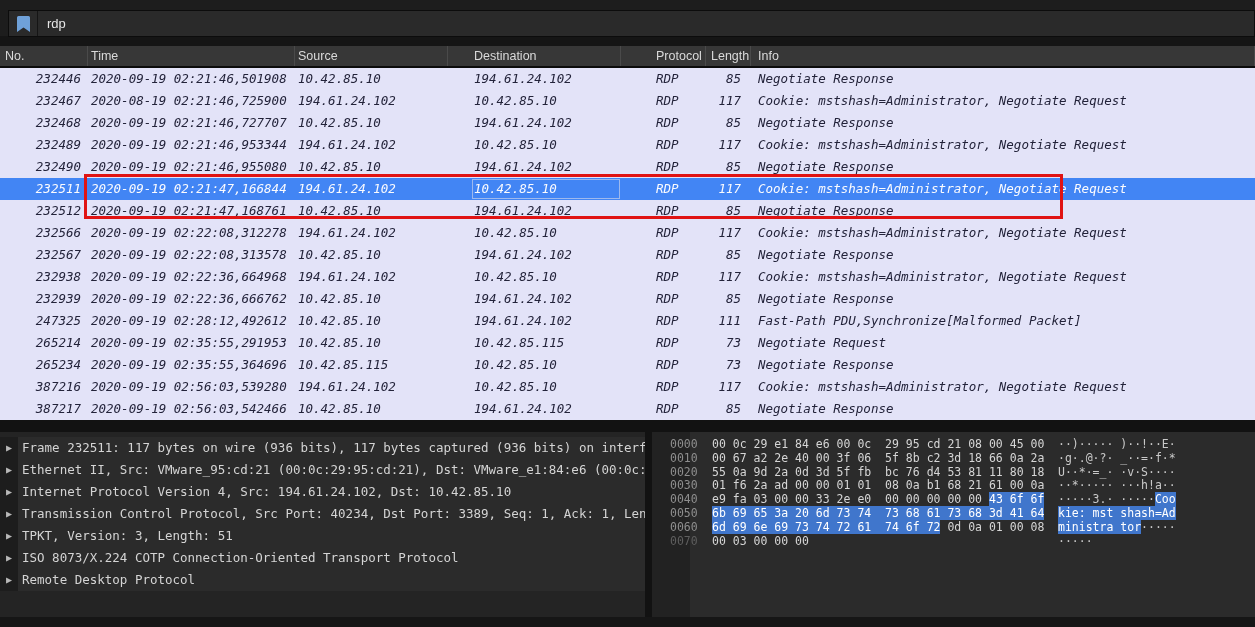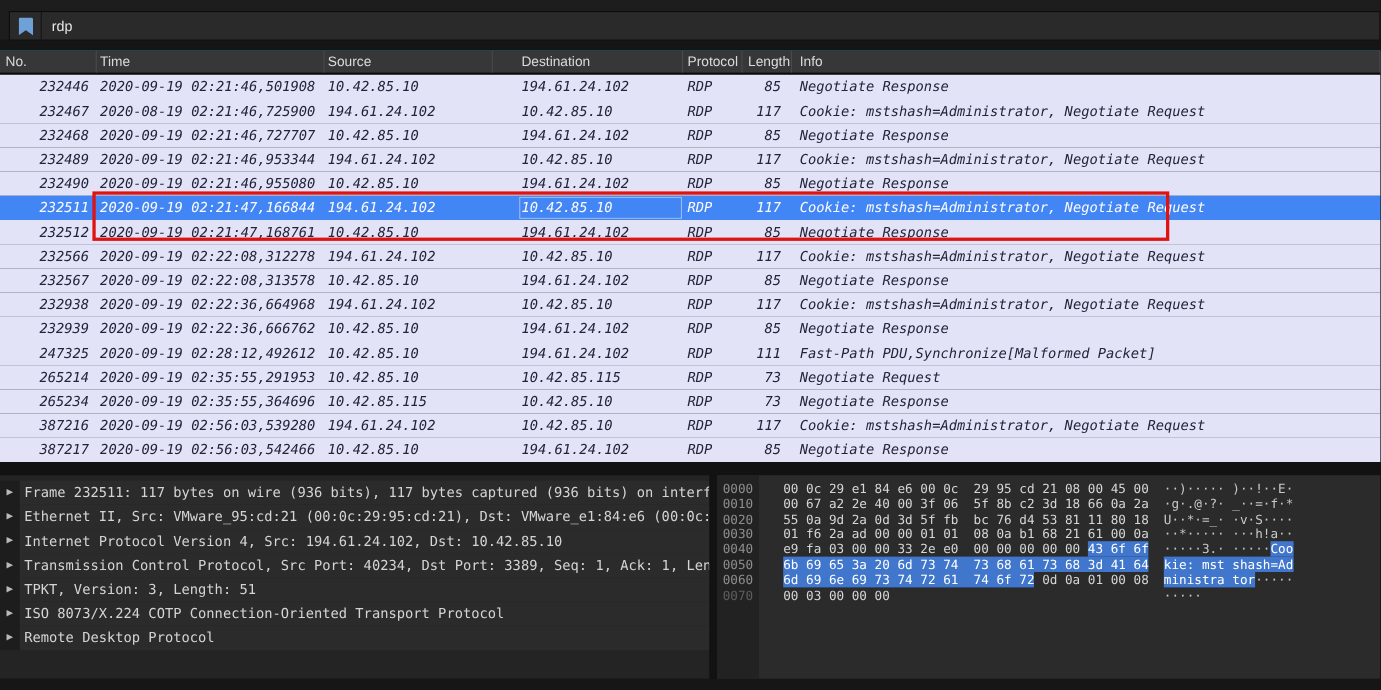--- a/index.html
+++ b/index.html
@@ -26,21 +26,21 @@
     border-right:1px solid #4a4a4a;white-space:nowrap;overflow:hidden;}
   .plist-body{background:#151515;}
   .prow{display:flex;height:22px;background:#e3e3f8;color:#23233a;
     font-size:12.5px;line-height:22px;white-space:pre;font-style:italic;}
   .prow.sel{background:#4285f4;color:#fbfbfe;}
   .cell{box-sizing:border-box;overflow:hidden;white-space:pre;}
   .col-no{width:88px;text-align:right;padding-right:7px;}
   .col-time{width:207px;padding-left:3px;}
   .col-src{width:153px;padding-left:3px;}
   .col-dst{width:150px;padding-left:3px;margin-left:23px;}
-  .col-proto{width:54px;padding-left:4px;}
+  .col-proto{width:54px;padding-left:4px;margin-left:31px;}
   .col-len{width:45px;text-align:right;padding-right:10px;}
   .col-info{flex:1;padding-left:7px;}
   .cell.focus{outline:1px solid #9db9ee;outline-offset:-2px;}
   .red-box{position:absolute;left:84px;top:128px;width:979px;height:45px;
     border:3px solid #e01313;pointer-events:none;box-sizing:border-box;}
 
   
   .hsplit{height:12px;background:#121212;}
   .bottom{display:flex;height:185px;background:#121212;}
   .detail-pane{width:645px;background:#242424;padding-top:5px;box-sizing:border-box;
@@ -50,21 +50,21 @@
   .drow .arrow{width:18px;text-align:center;color:#b9b9b9;font-size:10px;
     background:#1d1d1d;flex:0 0 18px;}
   .drow .dtext{flex:1;background:#2b2b2b;padding-left:4px;overflow:hidden;
     white-space:pre;}
   .vsplit{width:7px;background:#121212;}
   .bytes-pane{flex:1;background:#2b2b2b;position:relative;overflow:hidden;
     padding-top:6px;box-sizing:border-box;}
   .byte-gutter{position:absolute;left:0;top:0;bottom:0;width:38px;background:#222222;}
   .hexrow{position:relative;height:13.8px;line-height:13.8px;font-size:11.5px;
     white-space:pre;}
-  .hexrow .off{position:absolute;left:5px;color:#8e8e8e;}
+  .hexrow .off{position:absolute;left:18px;color:#8e8e8e;}
   .hexrow .hex{position:absolute;left:60px;color:#d6d6d6;}
   .hexrow .asc{position:absolute;left:406px;color:#c9c9c9;}
   .hexrow .dim{color:#5e5e5e;}
   .hl{background:#4076cc;color:#ffffff;}
 </style>
 </head>
 <body>
 
 <div class="app">
 

